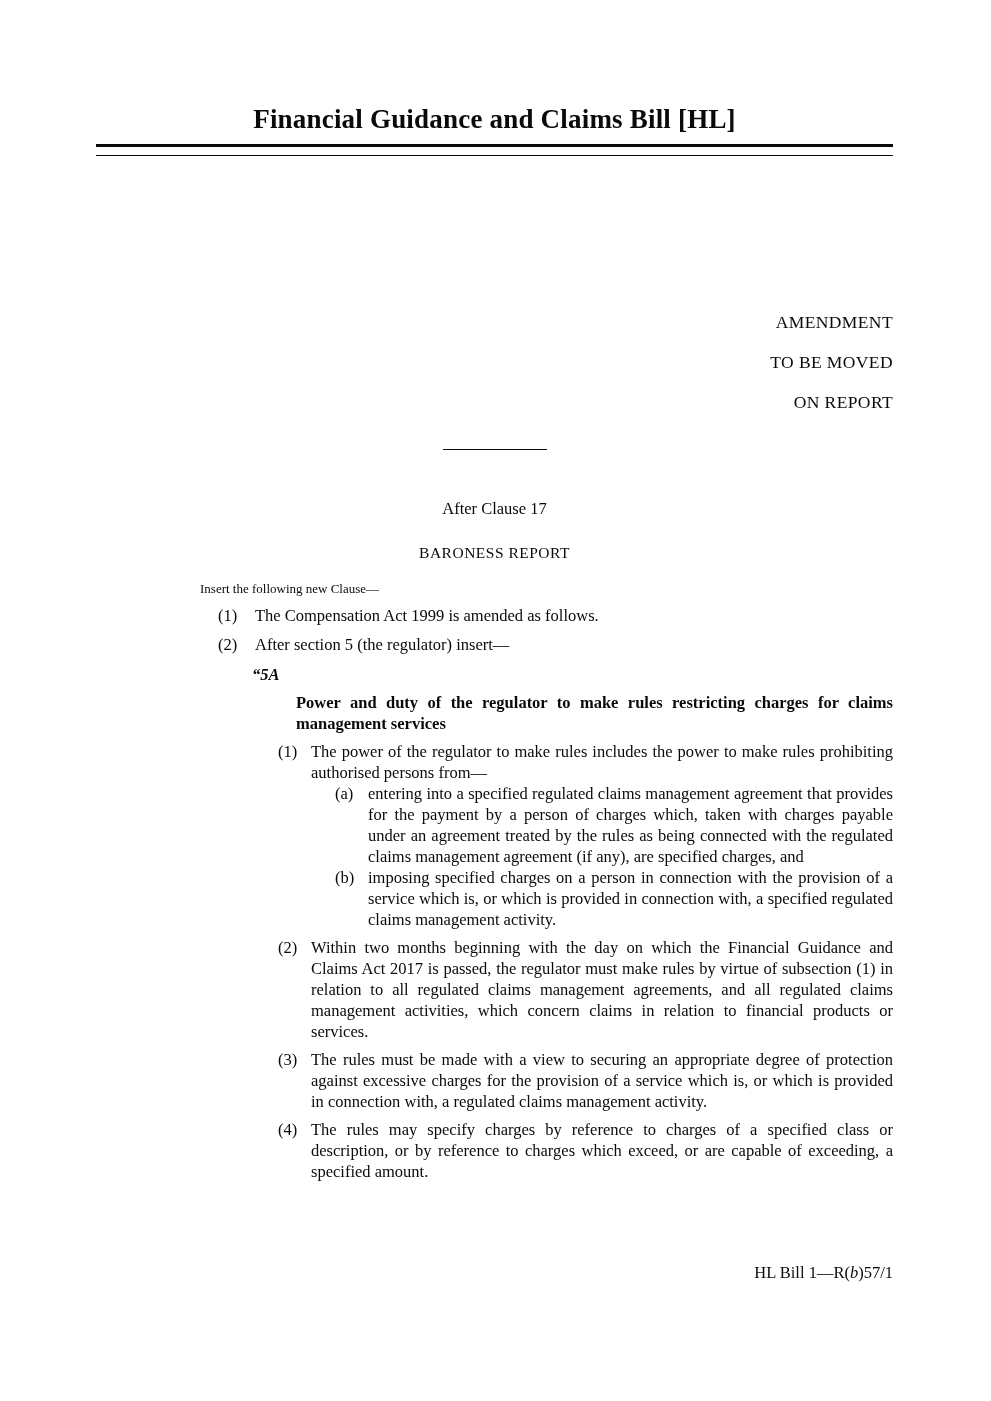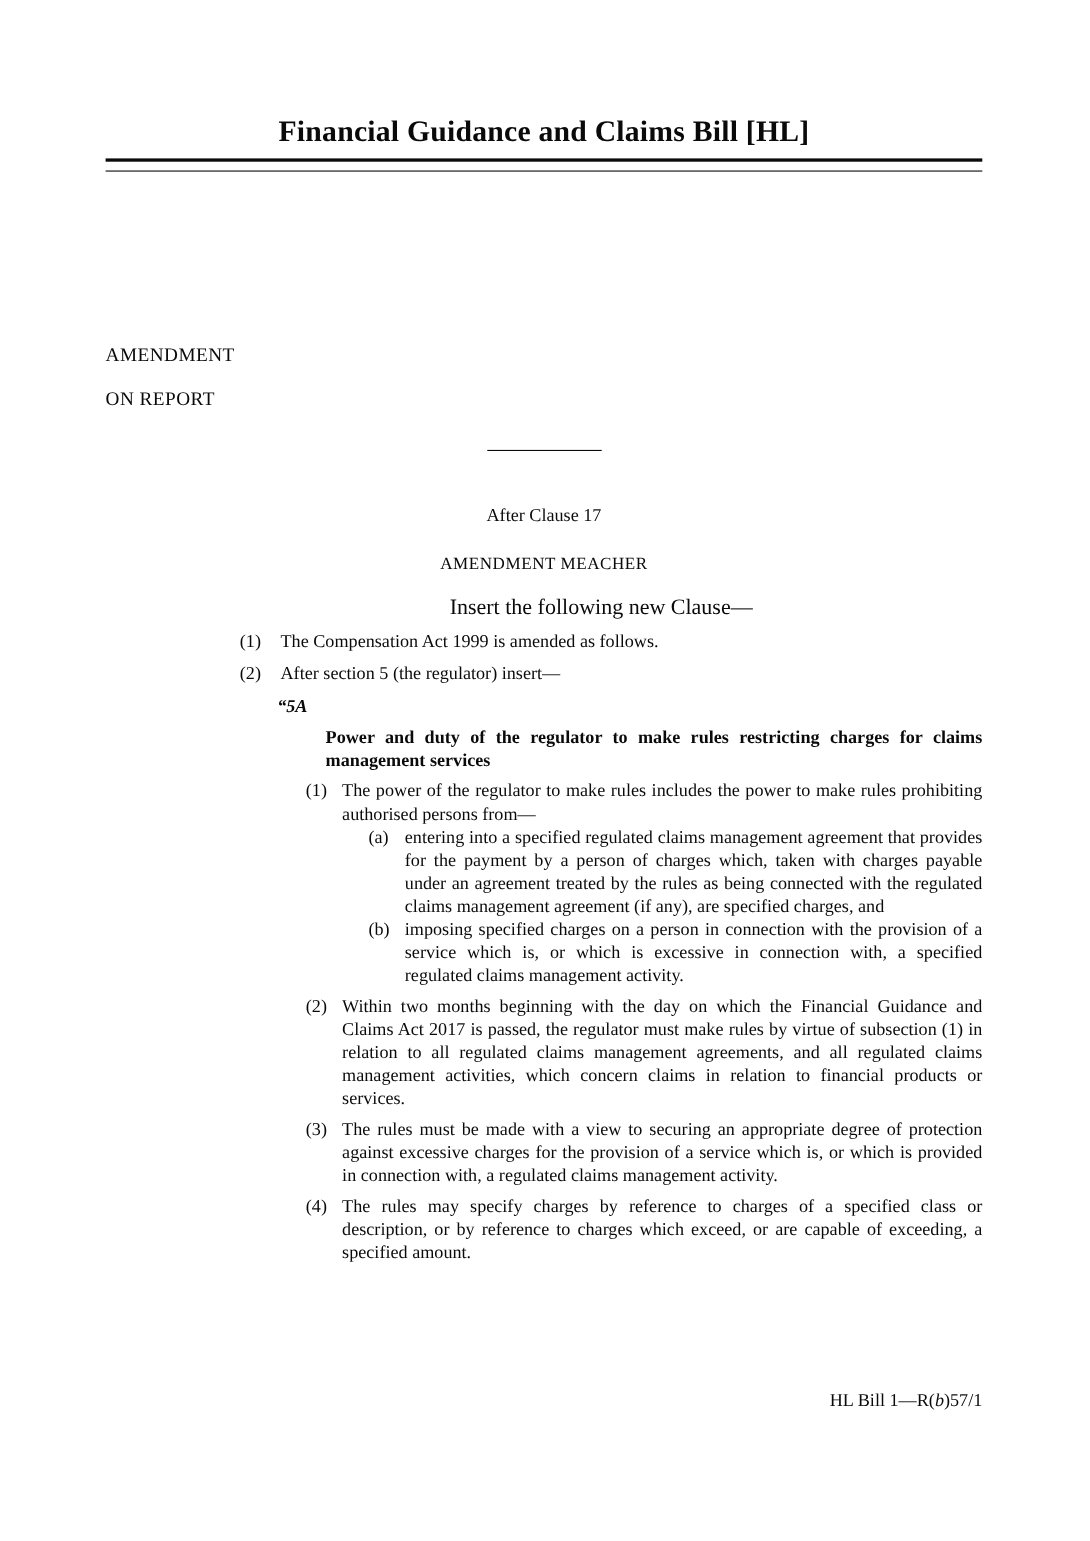--- a/index.html
+++ b/index.html
@@ -37,21 +37,21 @@
   }
   .rule-thin {
     margin-top: 3px;
     border: 0;
     border-top: 1px solid #0a0a0a;
     height: 0;
   }
   
   .amendment-block {
     margin-top: 156px;
-    text-align: left;
+    text-align: right;
     font-size: 17.5px;
   }
   .amendment-line {
     margin-bottom: 19px;
     letter-spacing: 0.4px;
   }
   .divider {
     width: 104px;
     margin: 36px auto 0 auto;
     border: 0;
@@ -67,22 +67,21 @@
   }
   .mover-name {
     margin-top: 25px;
     text-align: center;
     font-size: 15.5px;
     letter-spacing: 0.5px;
   }
   .instruction {
     margin-top: 19px;
     margin-left: 104px;
-    font-size: 20px;
-    text-align: center;
+    font-size: 13px;
   }
   .new-clause-title {
     margin-top: 9px;
     margin-left: 104px;
     font-size: 16.5px;
     font-weight: bold;
   }
   
   .item {
     display: flex;
@@ -160,28 +159,29 @@
 <body>
 
 <div class="page">
 
   <div class="doc-title">Financial Guidance and Claims Bill [HL]</div>
   <hr class="rule-thick">
   <hr class="rule-thin">
 
   <div class="amendment-block">
     <div class="amendment-line">AMENDMENT</div>
+    <div class="amendment-line">TO BE MOVED</div>
     <div class="amendment-line">ON REPORT</div>
   </div>
 
   <hr class="divider">
 
   <div class="clause-heading">After Clause 17</div>
 
-  <div class="mover-name">AMENDMENT MEACHER</div>
+  <div class="mover-name">BARONESS REPORT</div>
 
   <div class="instruction">Insert the following new Clause—</div>
 
 
   <div class="item">
     <span class="num">(1)</span>
     <span class="body">The Compensation Act 1999 is amended as follows.</span>
   </div>
 
   <div class="item">
@@ -197,21 +197,21 @@
   <div class="subsection">
     <span class="num">(1)</span>
     <span class="body">
       <span>The power of the regulator to make rules includes the power to make rules prohibiting authorised persons from—</span>
       <span class="paragraph">
         <span class="num">(a)</span>
         <span class="body">entering into a specified regulated claims management agreement that provides for the payment by a person of charges which, taken with charges payable under an agreement treated by the rules as being connected with the regulated claims management agreement (if any), are specified charges, and</span>
       </span>
       <span class="paragraph">
         <span class="num">(b)</span>
-        <span class="body">imposing specified charges on a person in connection with the provision of a service which is, or which is excessive in connection with, a specified regulated claims management activity.</span>
+        <span class="body">imposing specified charges on a person in connection with the provision of a service which is, or which is provided in connection with, a specified regulated claims management activity.</span>
       </span>
     </span>
   </div>
 
   <div class="subsection">
     <span class="num">(2)</span>
     <span class="body">Within two months beginning with the day on which the Financial Guidance and Claims Act 2017 is passed, the regulator must make rules by virtue of subsection (1) in relation to all regulated claims management agreements, and all regulated claims management activities, which concern claims in relation to financial products or services.</span>
   </div>
 
   <div class="subsection">

